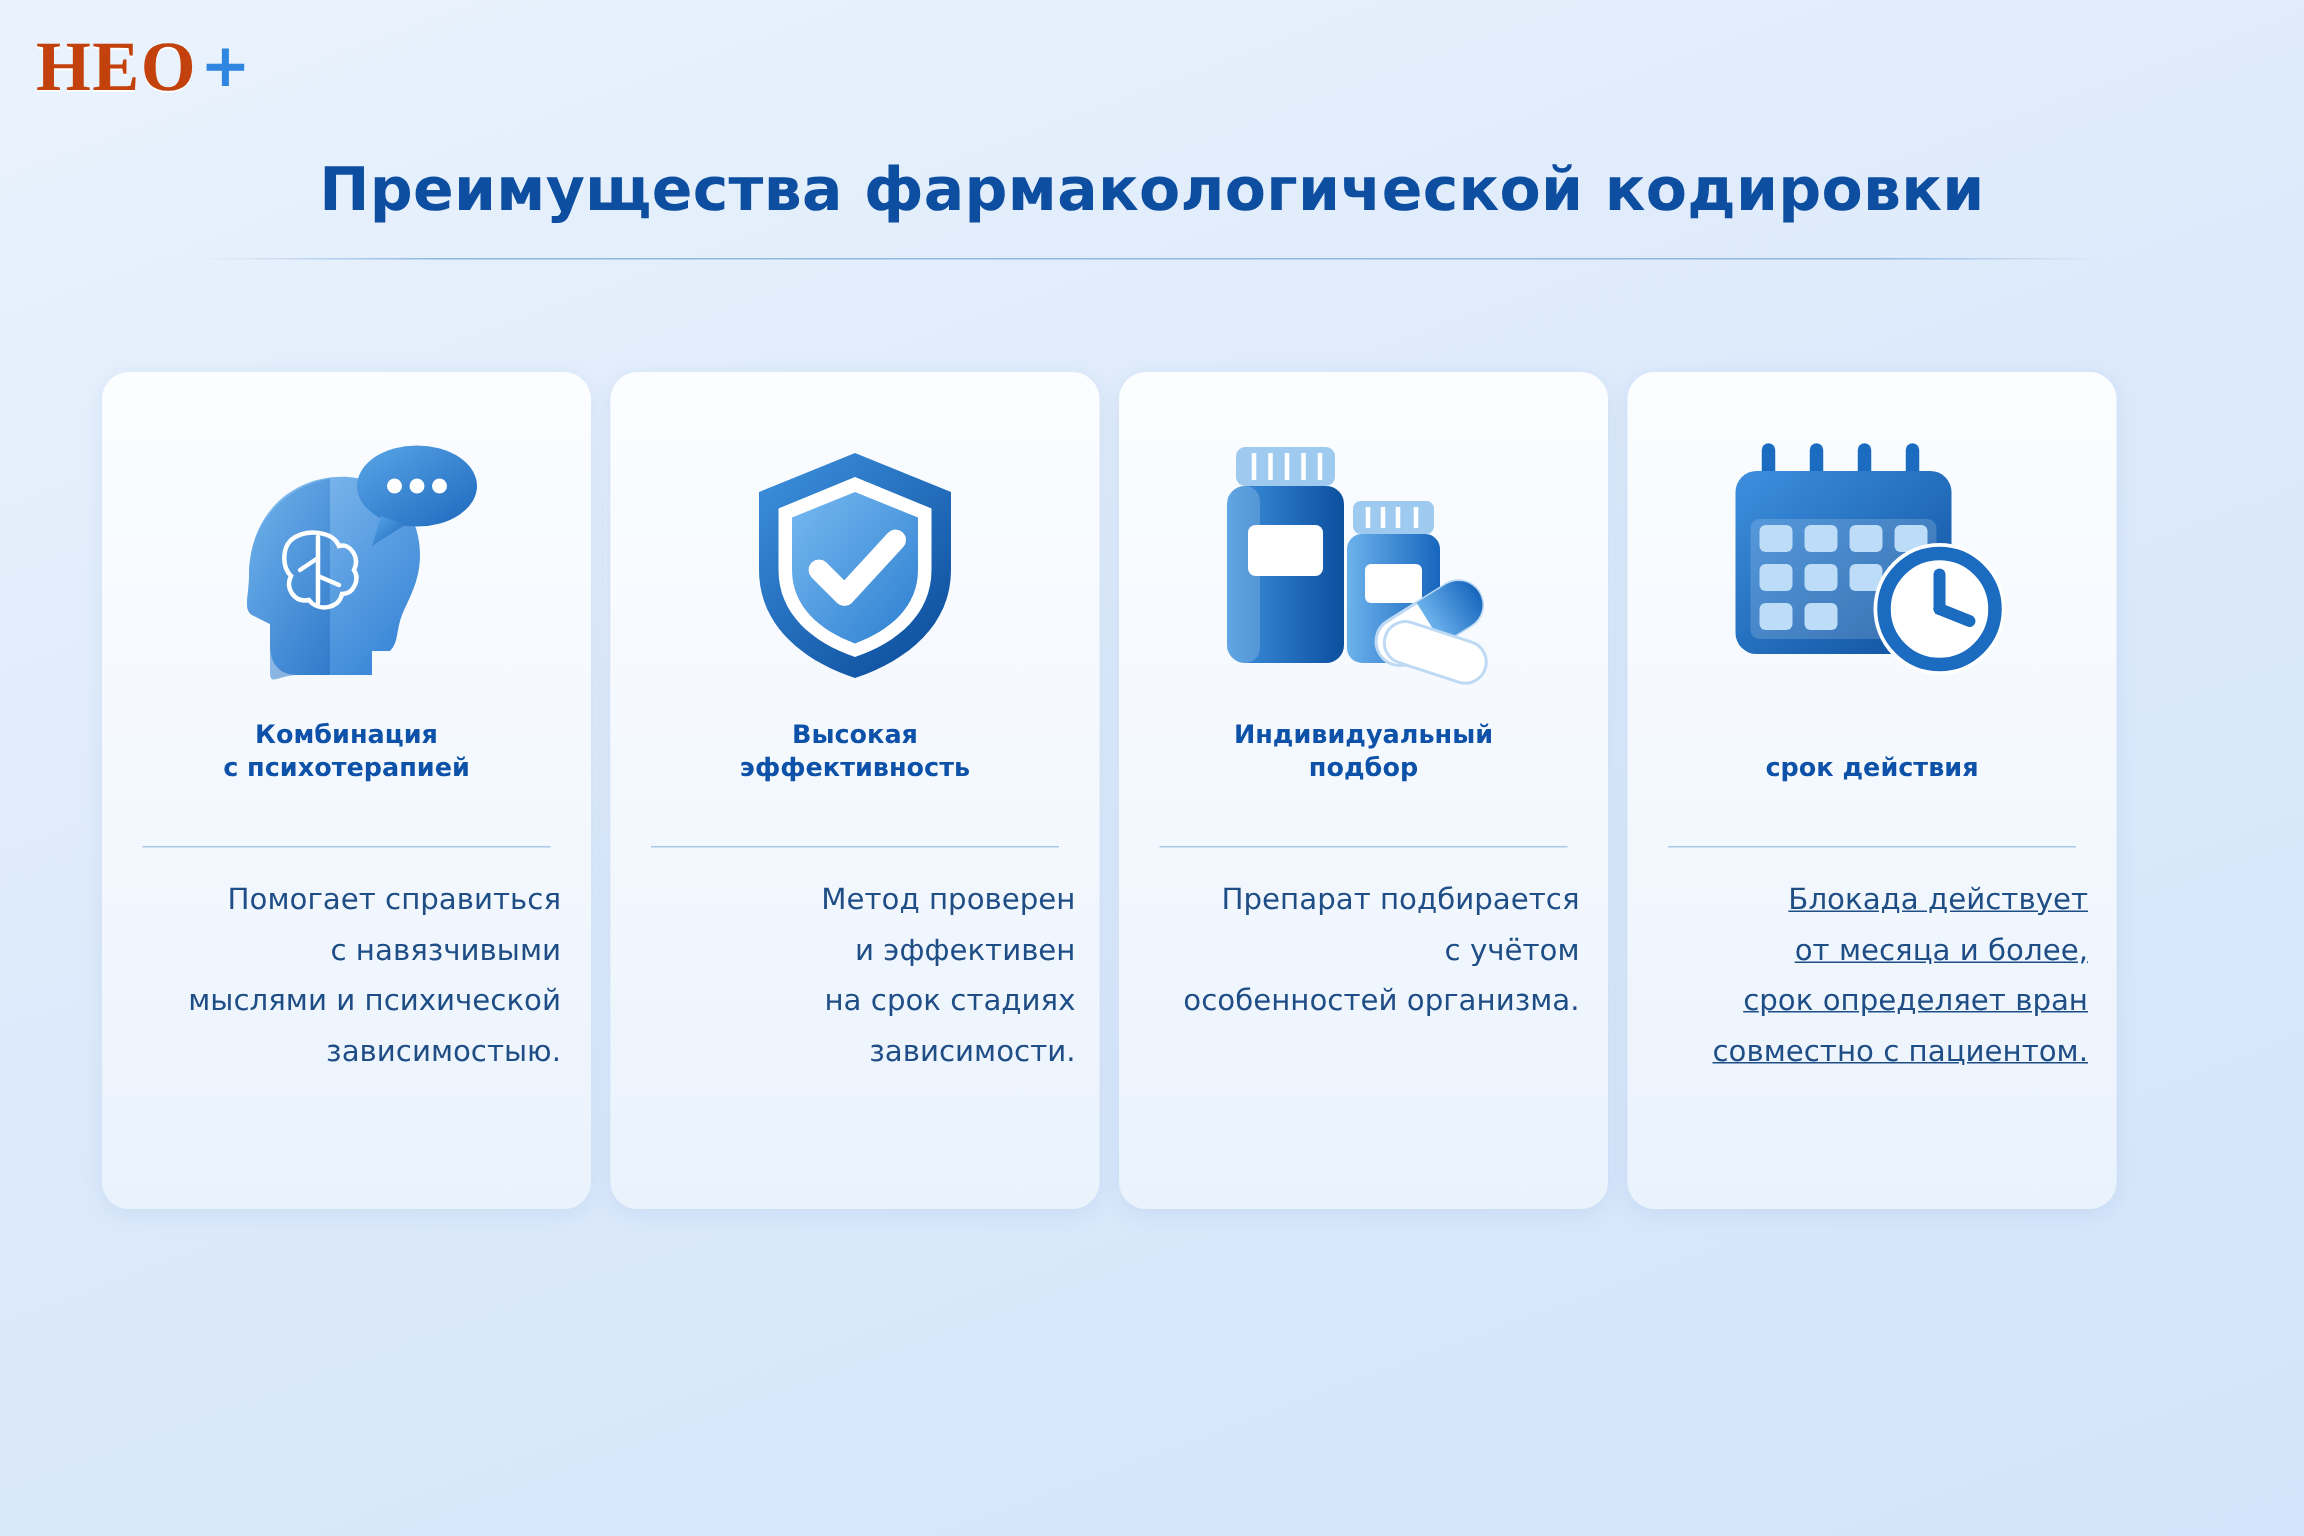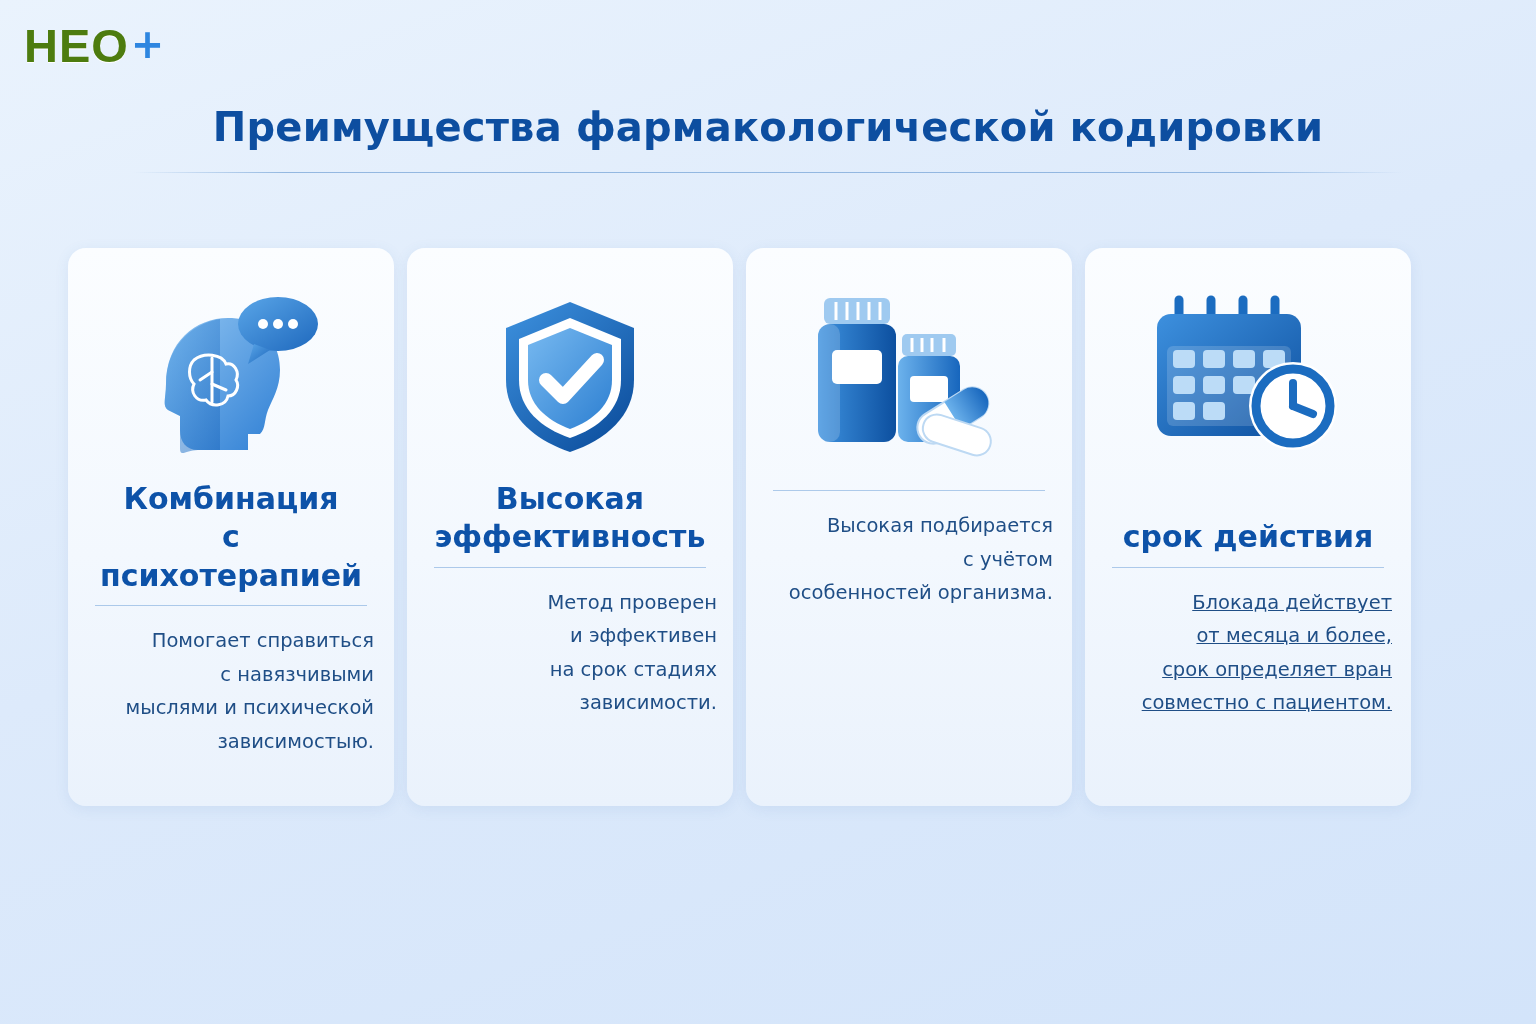--- a/index.html
+++ b/index.html
@@ -21,22 +21,22 @@
     top: 22px;
     left: 24px;
     display: flex;
     align-items: flex-start;
     line-height: 1;
   }
   .logo-text {
     font-size: 47px;
     font-weight: 800;
     letter-spacing: 1px;
-    color: #4d7c0f;
-    font-family: Liberation Sans, sans-serif;
+    color: #c2410c;
+    font-family: Liberation Serif, serif;
     text-shadow: 0 1px 0 #ffffff;
   }
   .logo-plus {
     font-size: 40px;
     font-weight: 800;
     color: #2e86e0;
     margin-left: 2px;
     margin-top: 2px;
     font-family: "DejaVu Sans", sans-serif;
   }
@@ -84,21 +84,21 @@
     padding: 22px 20px 20px;
     box-sizing: border-box;
   }
   .icon-box {
     height: 210px;
     display: flex;
     align-items: center;
     justify-content: center;
   }
   .card-title {
-    font-size: 30px;
+    font-size: 17px;
     font-weight: 700;
     color: #0d52a8;
     text-align: center;
     line-height: 1.28;
     font-family: "DejaVu Sans", sans-serif;
     min-height: 74px;
     display: flex;
     align-items: flex-start;
     justify-content: center;
   }
@@ -252,23 +252,29 @@
 
         <g transform="rotate(-32 150 128)">
           <rect x="112" y="112" width="78" height="32" rx="16" fill="#ffffff" stroke="#bdd9f3" stroke-width="2"></rect>
           <path d="M151 112 h23 a16 16 0 0 1 0 32 h-23 z" fill="url(#g3b)"></path>
         </g>
         <g transform="rotate(18 152 146)">
           <rect x="120" y="132" width="70" height="28" rx="14" fill="#ffffff" stroke="#bdd9f3" stroke-width="2"></rect>
         </g>
       </svg>
     </div>
+    <div class="card-title">
+      <span>
+        <span>Индивидуальный</span><br>
+        <span>подбор</span>
+      </span>
+    </div>
     <div class="card-rule"></div>
     <div class="card-desc">
-      <div>Высокая подбирается</div>
+      <div>Препарат подбирается</div>
       <div>с учётом</div>
       <div>особенностей организма.</div>
     </div>
   </div>
 
   <div class="card">
     <div class="icon-box">
       <svg width="215" height="175" viewBox="0 0 215 175">
         <defs>
           <linearGradient id="g4" x1="0" y1="0" x2="1" y2="1">

